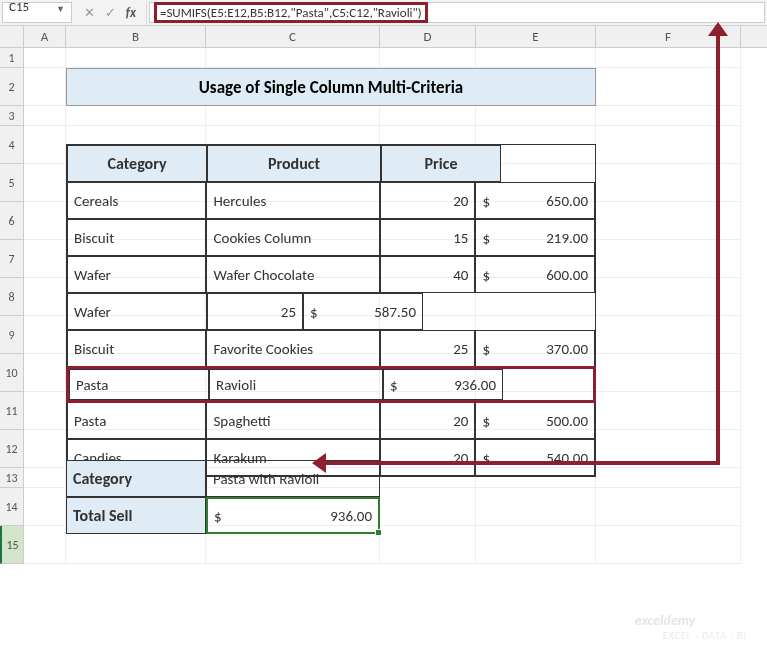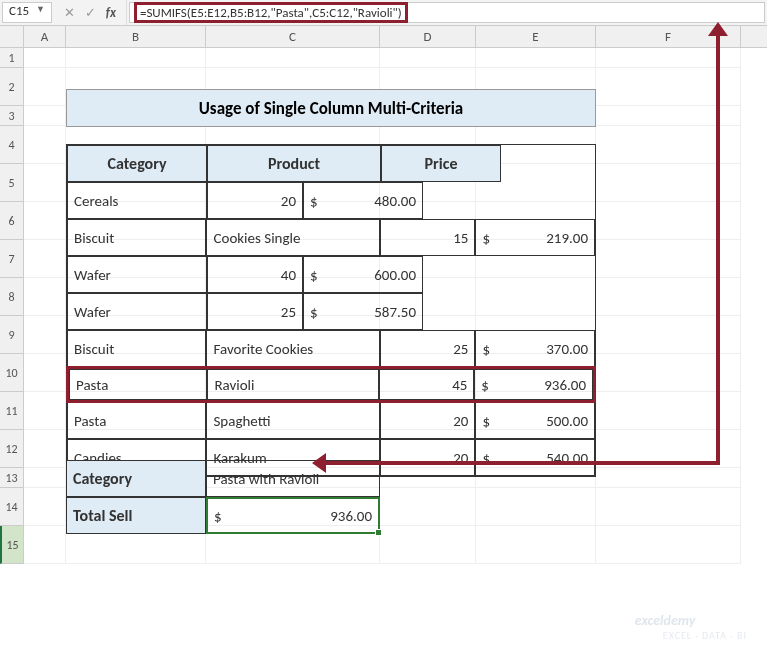--- a/index.html
+++ b/index.html
@@ -16,26 +16,26 @@
 
   
   .topbar {
     display: flex;
     align-items: stretch;
     height: 26px;
     border-bottom: 1px solid #ccc;
     background: #f3f3f3;
   }
   .namebox {
-    width: 50px;
+    width: 70px;
     background: #fff;
     border: 1px solid #ccc;
     display: flex;
-    align-items: flex-start;
-    padding: 0 6px;
+    align-items: flex-end;
+    padding: 8px 6px;
     font-size: 13px;
     margin: 2px;
   }
   .namebox .dd {
     margin-left: auto;
     font-size: 9px;
     color: #666;
   }
   .fbar-icons {
     display: flex;
@@ -93,21 +93,21 @@
   .row { display:flex; height:38px; }
   .row.small{height:20px;}
   .cell { border-right:1px solid #eee; border-bottom:1px solid #eee; padding:0 6px; display:flex; align-items:center; overflow:hidden;}
   .cA{width:42px}.cB{width:140px}.cC{width:174px}.cD{width:96px}.cE{width:120px}.cF{width:145px}
 
   
   .titlecell {
     position:absolute; left:42px; top:20px; width:530px; height:38px;
     background:#dfecf5; border:1px solid #999;
     display:flex; align-items:center; justify-content:center;
-    font-weight:bold; font-size:17px; color:#000;margin-top:21px;
+    font-weight:bold; font-size:17px; color:#000;
   }
 
   
   .dtable {
     position:absolute; left:42px; top:96px; width:530px;
     border:1px solid #333;
   }
   .drow{display:flex; height:37px;}
   .dcell{border:1px solid #333; display:flex; align-items:center; padding:0 6px; font-size:15px;}
   .dhead{background:#dfecf5; font-weight:bold; justify-content:center; font-size:16px;}
@@ -325,37 +325,39 @@
 
     <div class="dtable">
       <div class="drow">
         <div class="dcell dhead dB">Category</div>
         <div class="dcell dhead dC">Product</div>
         <div class="dcell dhead dE">Price</div>
       </div>
       <div id="tbody">
           <div class="drow">
             <div class="dcell dB">Cereals</div>
+            <div class="dcell dC">Hercules</div>
             <div class="dcell dD num">20</div>
             <div class="dcell dE price">
               <span>$</span>
-              <span>480.00</span>
+              <span>650.00</span>
             </div>
           </div>
           <div class="drow">
             <div class="dcell dB">Biscuit</div>
-            <div class="dcell dC">Cookies Single</div>
+            <div class="dcell dC">Cookies Column</div>
             <div class="dcell dD num">15</div>
             <div class="dcell dE price">
               <span>$</span>
               <span>219.00</span>
             </div>
           </div>
           <div class="drow">
             <div class="dcell dB">Wafer</div>
+            <div class="dcell dC">Wafer Chocolate</div>
             <div class="dcell dD num">40</div>
             <div class="dcell dE price">
               <span>$</span>
               <span>600.00</span>
             </div>
           </div>
           <div class="drow">
             <div class="dcell dB">Wafer</div>
             <div class="dcell dD num">25</div>
             <div class="dcell dE price">
@@ -368,21 +370,20 @@
             <div class="dcell dC">Favorite Cookies</div>
             <div class="dcell dD num">25</div>
             <div class="dcell dE price">
               <span>$</span>
               <span>370.00</span>
             </div>
           </div>
           <div class="drow hlrow">
             <div class="dcell dB">Pasta</div>
             <div class="dcell dC">Ravioli</div>
-            <div class="dcell dD num">45</div>
             <div class="dcell dE price">
               <span>$</span>
               <span>936.00</span>
             </div>
           </div>
           <div class="drow">
             <div class="dcell dB">Pasta</div>
             <div class="dcell dC">Spaghetti</div>
             <div class="dcell dD num">20</div>
             <div class="dcell dE price">

